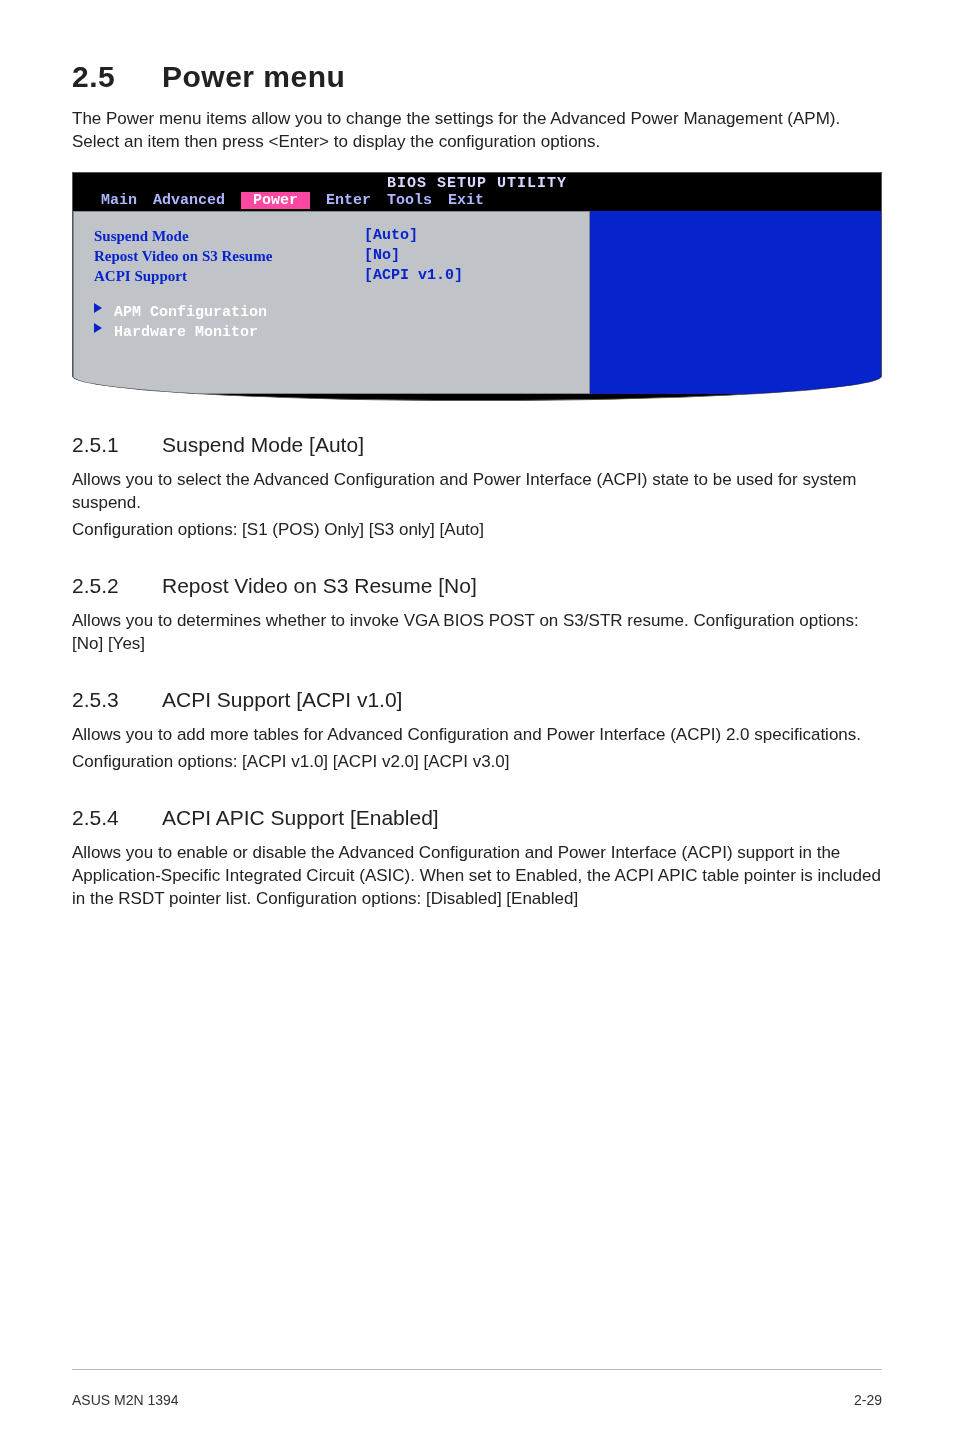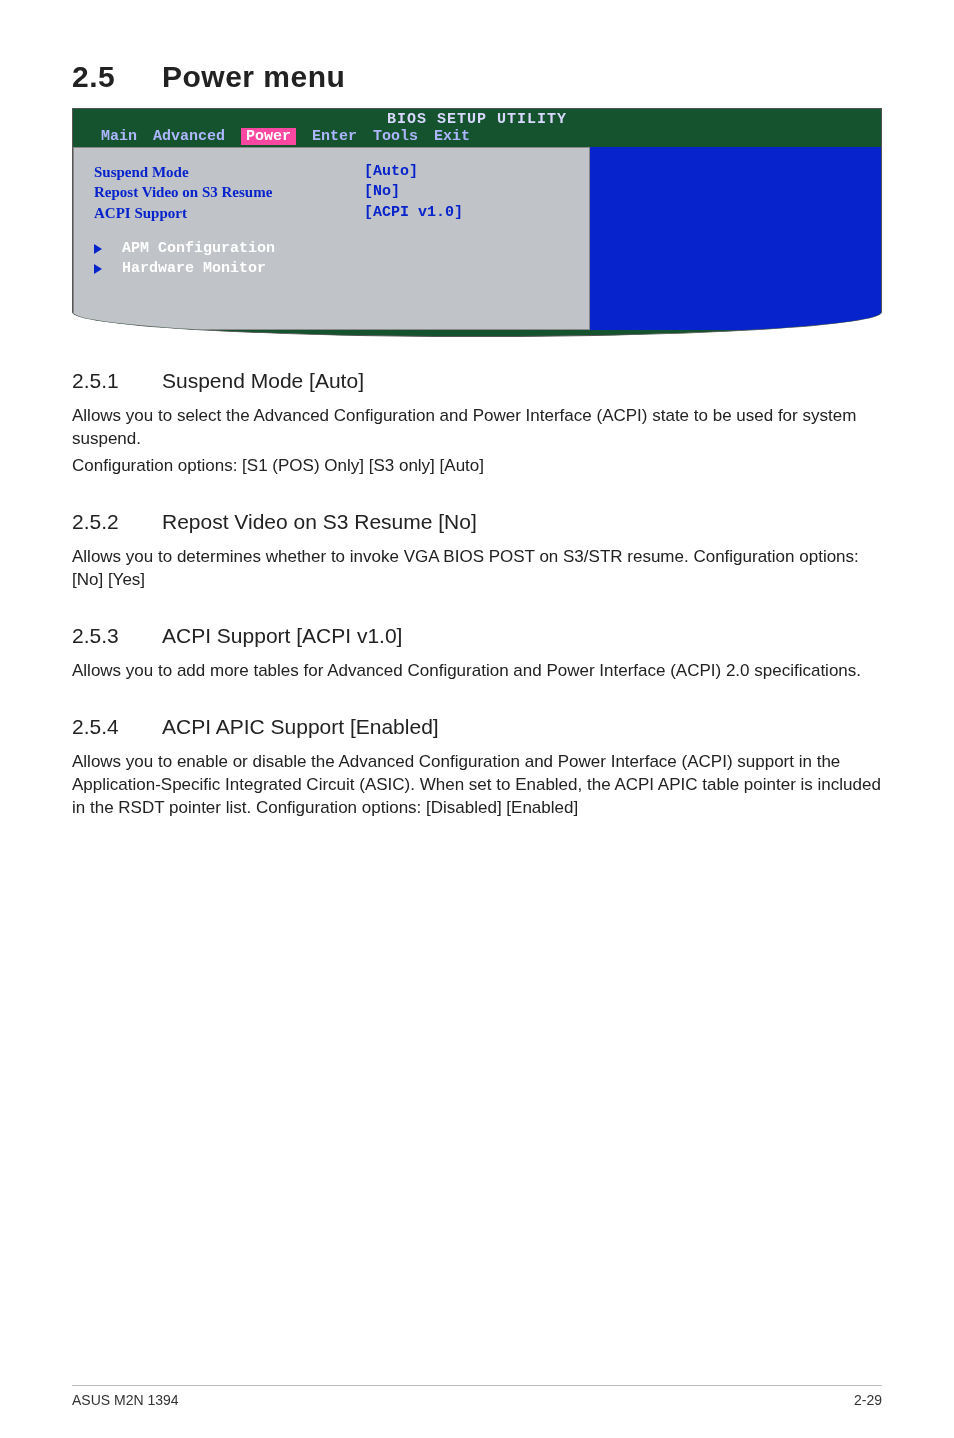--- a/index.html
+++ b/index.html
@@ -35,21 +35,21 @@
   h2.subheading .subnum { display:inline-block; width: 90px; }
   p.sub-body {
     font-size: 17px;
     line-height: 1.35;
     margin-bottom: 4px;
   }
 
   
   .bios-box {
     width: 100%;
-    background: #14532d;
+    background: #000000;
     border: 1px solid #555;
     font-family: "Courier New", monospace;
     color: #fff;
     font-size: 15px;
     position: relative;
     margin: 8px 0 30px 0;
     padding-bottom: 6px;
     border-bottom-left-radius: 60% 30px;
     border-bottom-right-radius: 60% 30px;
     overflow: hidden;
@@ -64,69 +64,70 @@
   .bios-menubar {
     display: flex;
     gap: 16px;
     padding: 0 20px 2px 28px;
     font-weight: bold;
   }
   .bios-menu-item { color: #aeb6ff; }
   .bios-menu-item.active {
     background: #fc48a0;
     color: #fff;
-    padding: 0 5px;
+    padding: 0 12px;
   }
   .bios-body {
     display: flex;
   }
   .bios-left {
     flex: 0 0 64%;
     background: #c0c3c8;
     color: #0724cc;
     padding: 14px 20px 50px 20px;
     font-weight: bold;
     line-height: 1.35;
     border: 1px solid #888;
   }
   .bios-row { display: flex; }
   .bios-label { flex: 0 0 270px; white-space: pre; font-family: Liberation Serif, serif; }
   .bios-value { white-space: pre; }
   .bios-submenu { margin-top: 16px; color: #ffffff; }
-  .bios-submenu-row { color: #ffffff; display:flex; align-items:center; gap:20px; }
+  .bios-submenu-row { color: #ffffff; display:flex; gap:12px; }
   .bios-arrow {
     display:inline-block; width:0; height:0;
     border-top:5px solid transparent;
     border-bottom:5px solid transparent;
     border-left:8px solid #0724cc;
   }
   .bios-right {
     flex: 1;
     background: #0724cc;
   }
 
   .footer {
     display: flex;
     justify-content: space-between;
     font-size: 14px;
     color: #333;
     border-top: 1px solid #bbb;
-    padding-top: 6px;
+    padding-top: 22px;
     margin-top: 40px;
   }
 </style>
 </head>
 <body>
 
 <div class="content">
 
   <h1 class="section-heading">
     <span class="num">2.5</span><span>Power menu</span>
   </h1>
 
+  <p class="body">The Power menu items allow you to change the settings for the Advanced Power Management (APM). Select an item then press &lt;Enter&gt; to display the configuration options.</p>
 
   <div class="bios-box">
     <div class="bios-titlebar">BIOS SETUP UTILITY</div>
     <div class="bios-menubar">
       <span class="bios-menu-item">Main</span>
       <span class="bios-menu-item">Advanced</span>
       <span class="bios-menu-item active">Power</span>
       <span class="bios-menu-item">Enter</span>
       <span class="bios-menu-item">Tools</span>
       <span class="bios-menu-item">Exit</span>
@@ -168,20 +169,21 @@
 
   <h2 class="subheading">
     <span class="subnum">2.5.2</span><span>Repost Video on S3 Resume [No]</span>
   </h2>
   <p class="sub-body">Allows you to determines whether to invoke VGA BIOS POST on S3/STR resume. Configuration options: [No] [Yes]</p>
 
   <h2 class="subheading">
     <span class="subnum">2.5.3</span><span>ACPI Support [ACPI v1.0]</span>
   </h2>
   <p class="sub-body">Allows you to add more tables for Advanced Configuration and Power Interface (ACPI) 2.0 specifications.</p>
+  <p class="sub-body">Configuration options: [ACPI v1.0] [ACPI v2.0] [ACPI v3.0]</p>
 
   <h2 class="subheading">
     <span class="subnum">2.5.4</span><span>ACPI APIC Support [Enabled]</span>
   </h2>
   <p class="sub-body">Allows you to enable or disable the Advanced Configuration and Power Interface (ACPI) support in the Application-Specific Integrated Circuit (ASIC). When set to Enabled, the ACPI APIC table pointer is included in the RSDT pointer list. Configuration options: [Disabled] [Enabled]</p>
 
 </div>
 
 <div class="footer">
   <span>ASUS M2N 1394</span>

